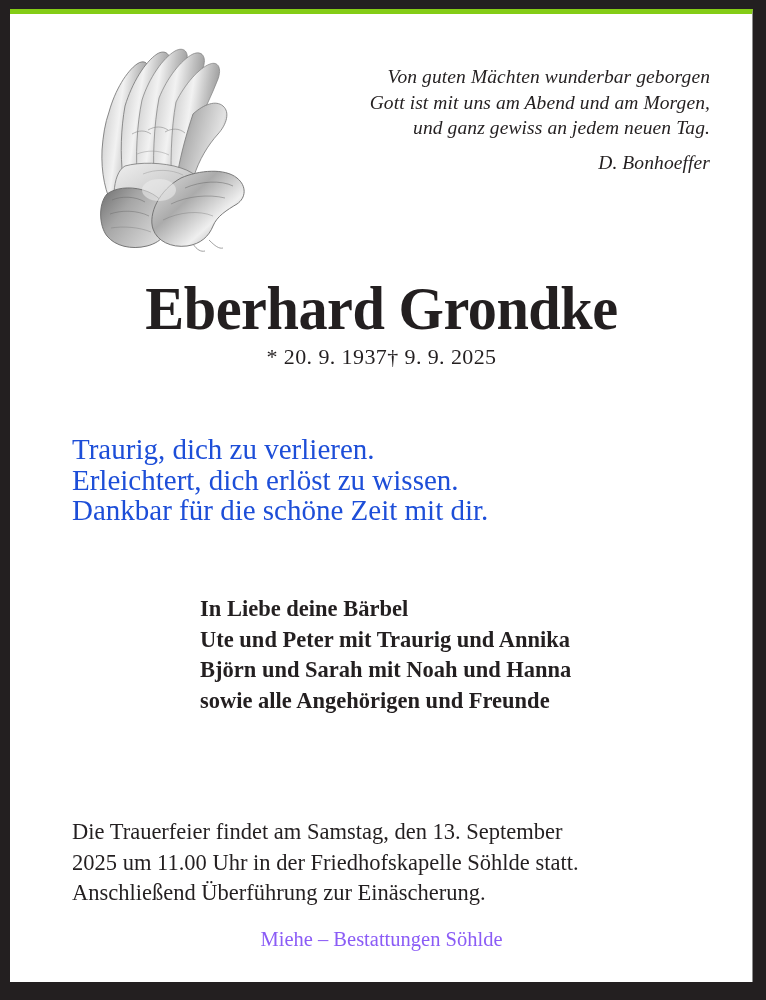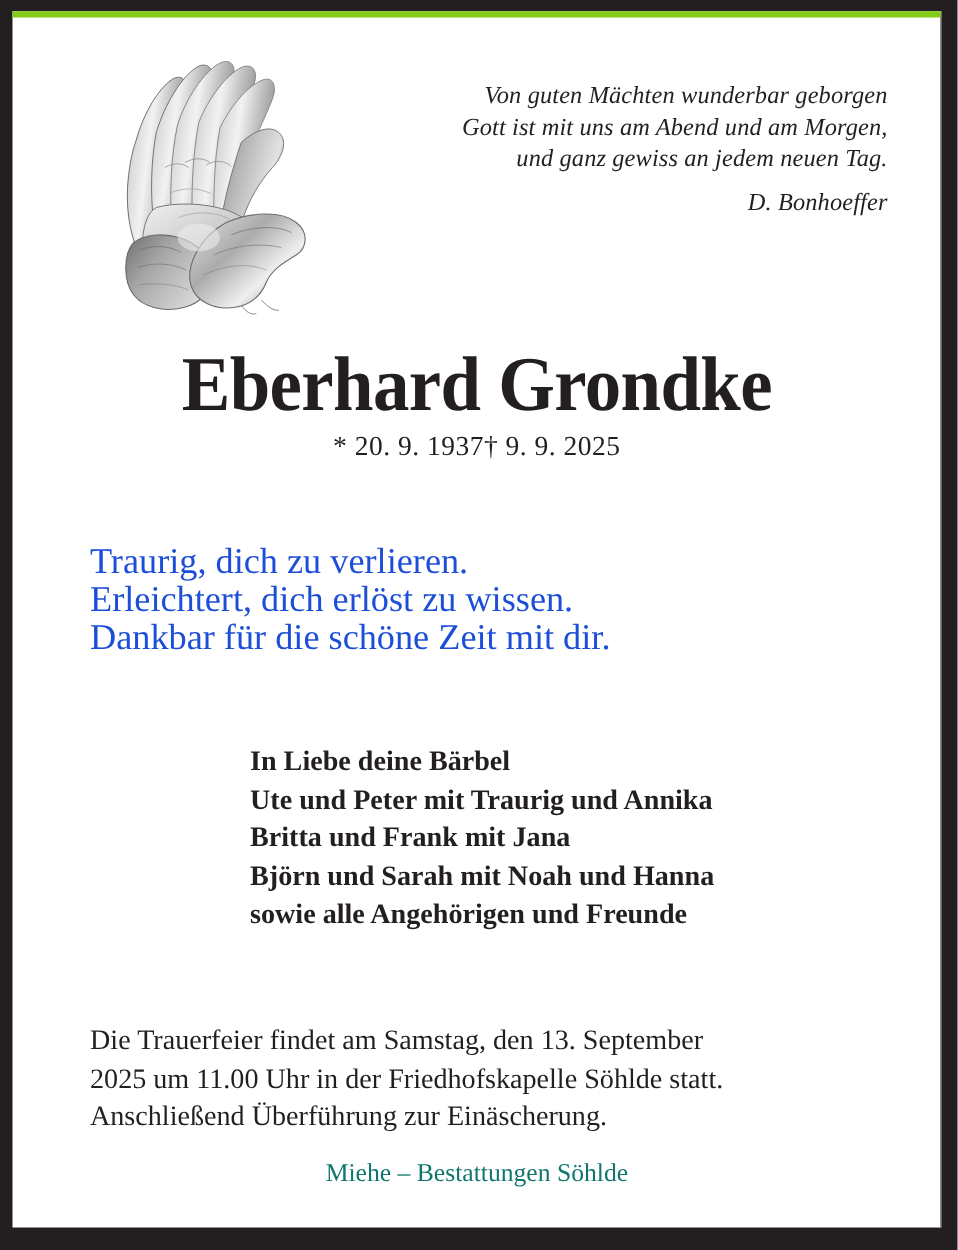--- a/index.html
+++ b/index.html
@@ -140,21 +140,21 @@
 
   
   .director {
     position: absolute;
     left: 0;
     top: 912px;
     width: 743px;
     text-align: center;
     font-size: 20.5px;
     line-height: 26px;
-    color: #0f766e;
+    color: #8b5cf6;
     white-space: nowrap;
   }
 </style>
 </head>
 <body>
 
 <div class="notice-frame">
   <div class="notice-card">
 
     <div class="hands-wrap">
@@ -254,21 +254,20 @@
 
     <div class="lament">
       <span class="pline">Traurig, dich zu verlieren.</span>
       <span class="pline">Erleichtert, dich erlöst zu wissen.</span>
       <span class="pline">Dankbar für die schöne Zeit mit dir.</span>
     </div>
 
     <div class="mourners">
       <span class="mline lead">In Liebe deine Bärbel</span>
       <span class="mline">Ute und Peter mit Traurig und Annika</span>
-      <span class="mline">Britta und Frank mit Jana</span>
       <span class="mline">Björn und Sarah mit Noah und Hanna</span>
       <span class="mline">sowie alle Angehörigen und Freunde</span>
     </div>
 
     <div class="service">
       <span class="sline">Die Trauerfeier findet am Samstag, den 13. September</span>
       <span class="sline">2025 um 11.00 Uhr in der Friedhofskapelle Söhlde statt.</span>
       <span class="sline">Anschließend Überführung zur Einäscherung.</span>
     </div>
 

